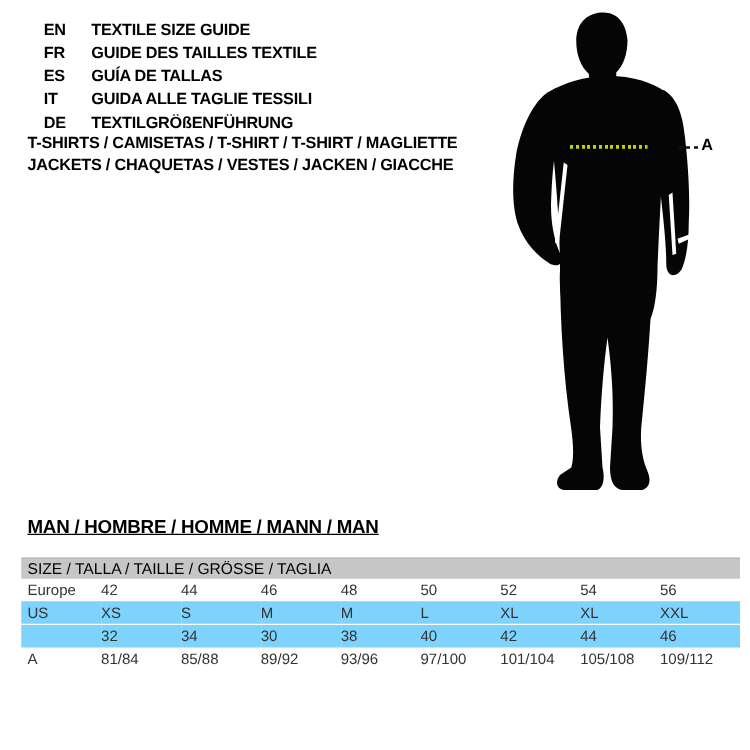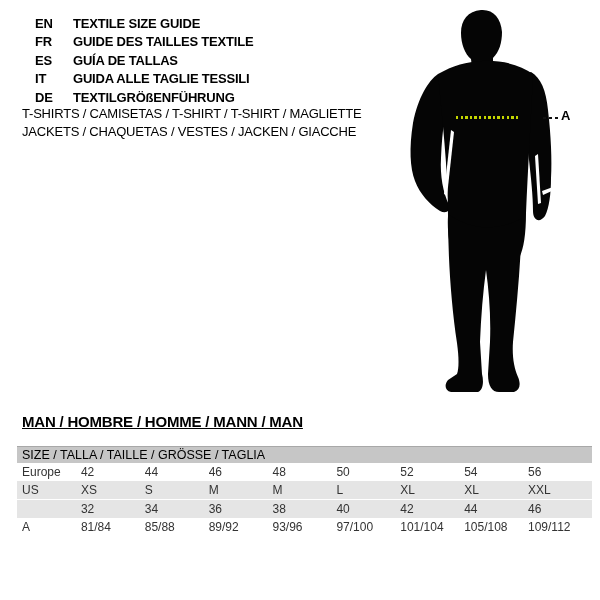--- a/index.html
+++ b/index.html
@@ -4,21 +4,21 @@
 <style>
   html,body{margin:0;padding:0;background:#fff;}
   #page{position:relative;width:600px;height:600px;background:#ffffff;overflow:hidden;
         font-family:"Liberation Sans",sans-serif;color:#000;}
 
   
   .lang-list{position:absolute;left:22px;top:15px;}
   .lang-row{display:flex;line-height:18.4px;font-size:13px;font-weight:700;letter-spacing:-0.2px;}
   .lang-code{width:38px;margin-left:13px;}
   
-  .cats{position:absolute;left:22px;top:105px;font-size:13px;font-weight:400;
+  .cats{position:absolute;left:22px;top:105px;font-size:13px;font-weight:700;
         line-height:18.4px;letter-spacing:-0.2px;}
 
   
   .figure{position:absolute;left:402px;top:8px;width:170px;height:390px;}
   .measure-yellow{position:absolute;left:456px;top:116px;width:62px;height:3px;
     background:repeating-linear-gradient(90deg,#c3d500 0 2.4px,transparent 2.4px 4.6px);}
   .measure-black{position:absolute;left:543px;top:117px;width:17px;height:2px;
     background:repeating-linear-gradient(90deg,#111 0 3px,transparent 3px 6px);}
   .measure-a{position:absolute;left:561px;top:108px;font-size:13px;font-weight:700;}
 
@@ -26,21 +26,21 @@
   .man-title{position:absolute;left:22px;top:413px;font-size:15px;font-weight:700;
              letter-spacing:-0.2px;line-height:18px;text-decoration:underline;}
 
   
   .size-table{position:absolute;left:17px;top:446px;width:575px;border-collapse:collapse;
               table-layout:fixed;font-size:12px;color:#333;}
   .size-table th{background:#c6c6c6;border-top:1px solid #a8a8a8;height:16px;
                  font-weight:400;text-align:left;padding:0 0 0 5px;color:#000000;font-size:12.5px;}
   .size-table td{height:18px;padding:0;}
   .size-table td.lbl{text-align:left;padding-left:5px;width:66px;}
-  tr.alt td{background:#e5e5e5;}
+  tr.alt td{background:#7dd3fc;}
   tr.sep td{border-top:1px solid #ffffff;}
 
   
   .footer-note{position:absolute;left:22px;top:544px;font-size:13px;font-weight:700;
                letter-spacing:-0.2px;}
 </style>
 </head>
 <body>
 
 <div id="page">
@@ -134,21 +134,21 @@
         <td>M</td>
         <td>L</td>
         <td>XL</td>
         <td>XL</td>
         <td>XXL</td>
       </tr>
       <tr class="alt sep">
         <td class="lbl"></td>
         <td>32</td>
         <td>34</td>
-        <td>36</td>
+        <td>30</td>
         <td>38</td>
         <td>40</td>
         <td>42</td>
         <td>44</td>
         <td>46</td>
       </tr>
       <tr>
         <td class="lbl">A</td>
         <td>81/84</td>
         <td>85/88</td>

